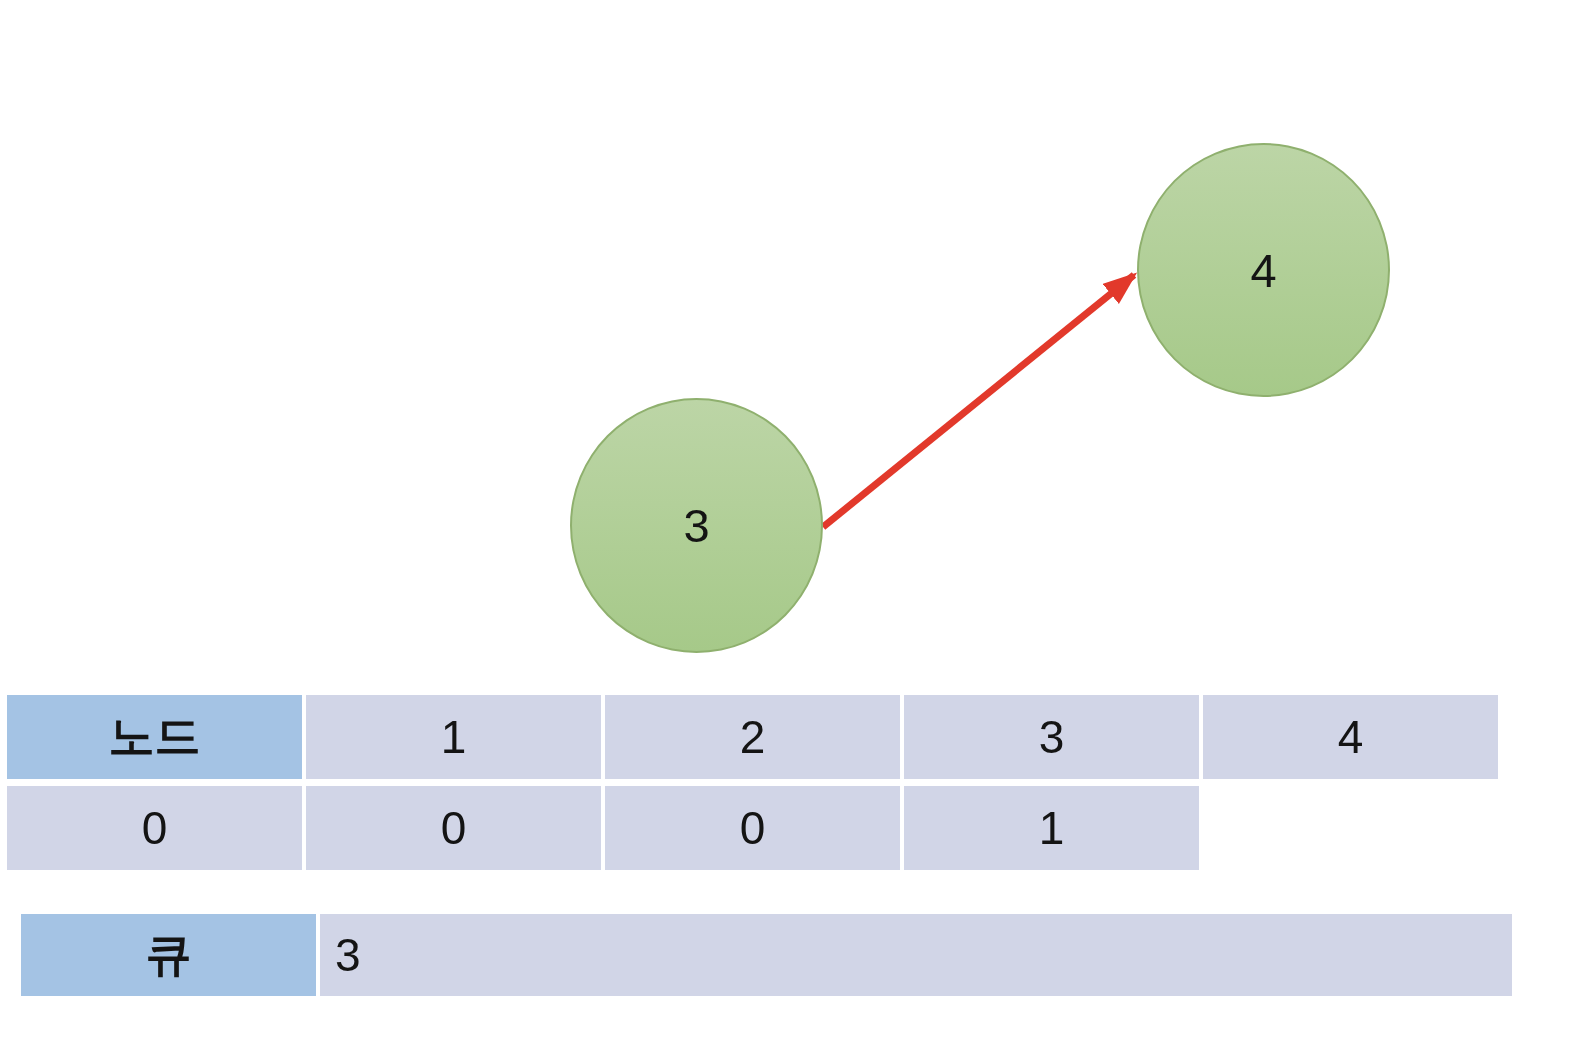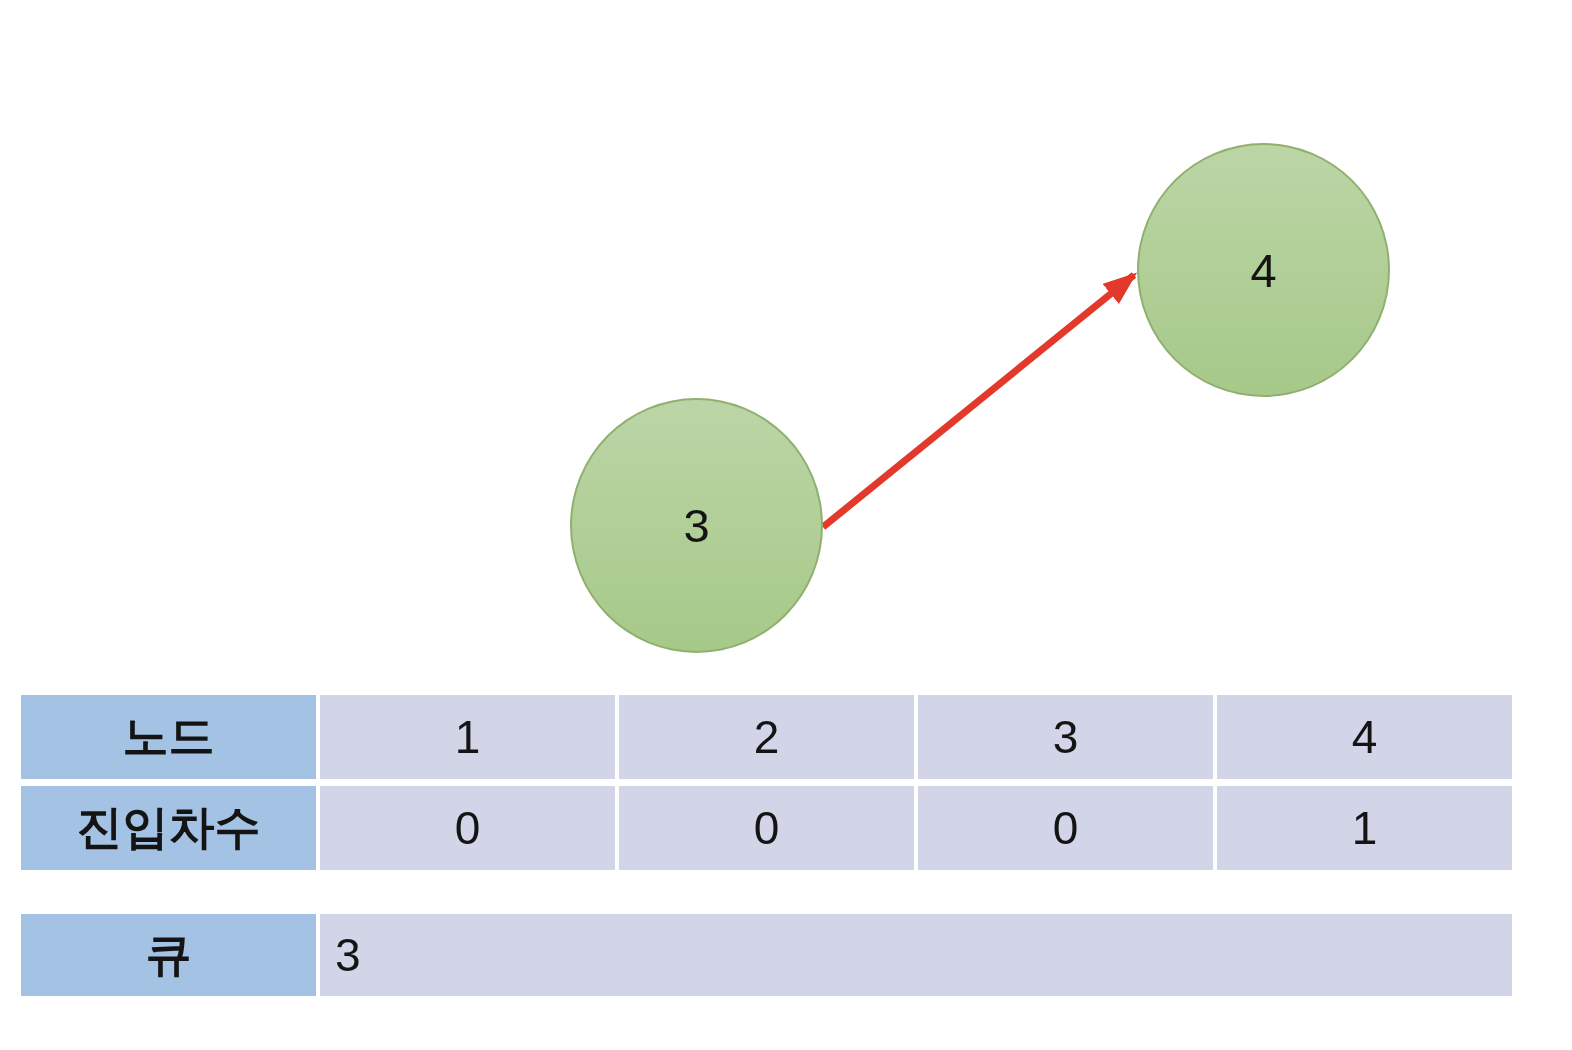--- a/index.html
+++ b/index.html
@@ -43,21 +43,21 @@
     justify-content: center;
     font-size: 47px;
     color: var(--text-black);
   }
   .node-3 { left: 570px; top: 398px; width: 253px; height: 255px; }
   .node-4 { left: 1137px; top: 143px; width: 253px; height: 254px; }
 
   
   .indegree-table {
     position: absolute;
-    left: 21px; top: 695px;
+    left: 7px; top: 695px;
     width: 1491px;
     display: grid;
     grid-template-columns: 295px repeat(4, 1fr);
     grid-template-rows: 84px 84px;
     column-gap: 4px;
     row-gap: 7px;
   }
   .queue-table {
     position: absolute;
     left: 21px; top: 914px;
@@ -104,21 +104,20 @@
     <span>4</span>
   </div>
 
   <div class="indegree-table">
     <div class="cell header">노드</div>
     <div class="cell">1</div>
     <div class="cell">2</div>
     <div class="cell">3</div>
     <div class="cell">4</div>
 
-    <div class="cell header">진입차수</div>
     <div class="cell">0</div>
     <div class="cell">0</div>
     <div class="cell">0</div>
     <div class="cell">1</div>
   </div>
 
   <div class="queue-table">
     <div class="cell header">큐</div>
     <div class="cell left-align">3</div>
   </div>

